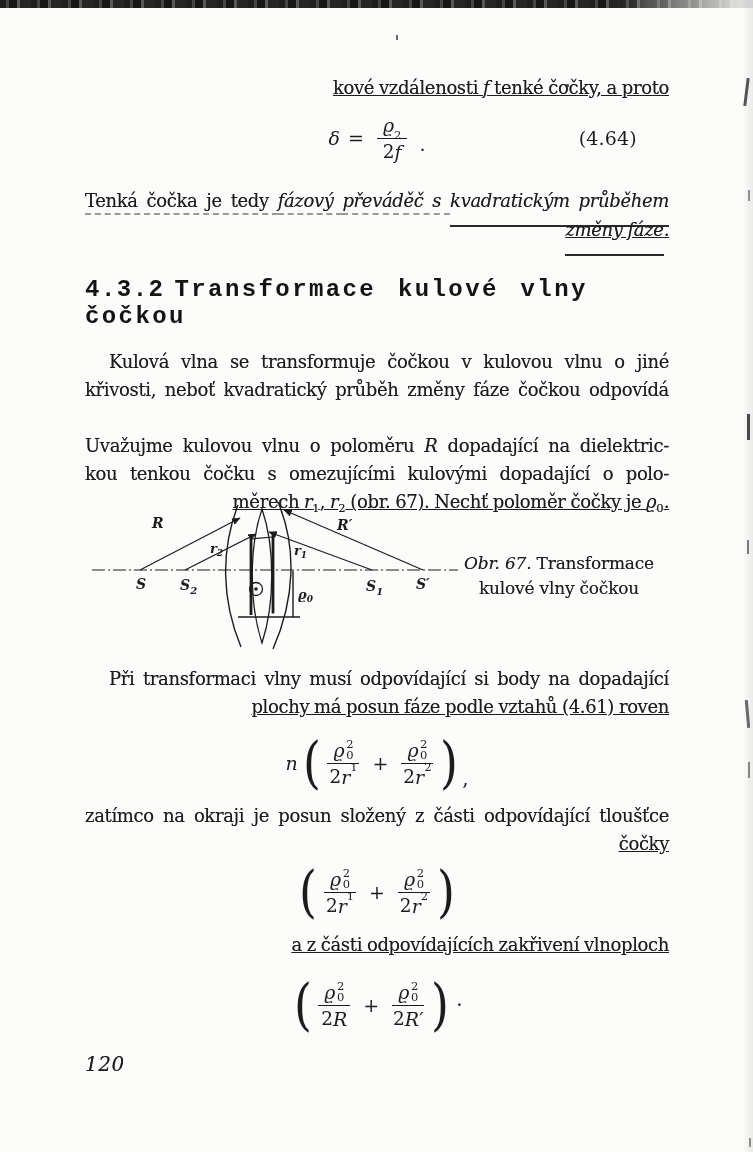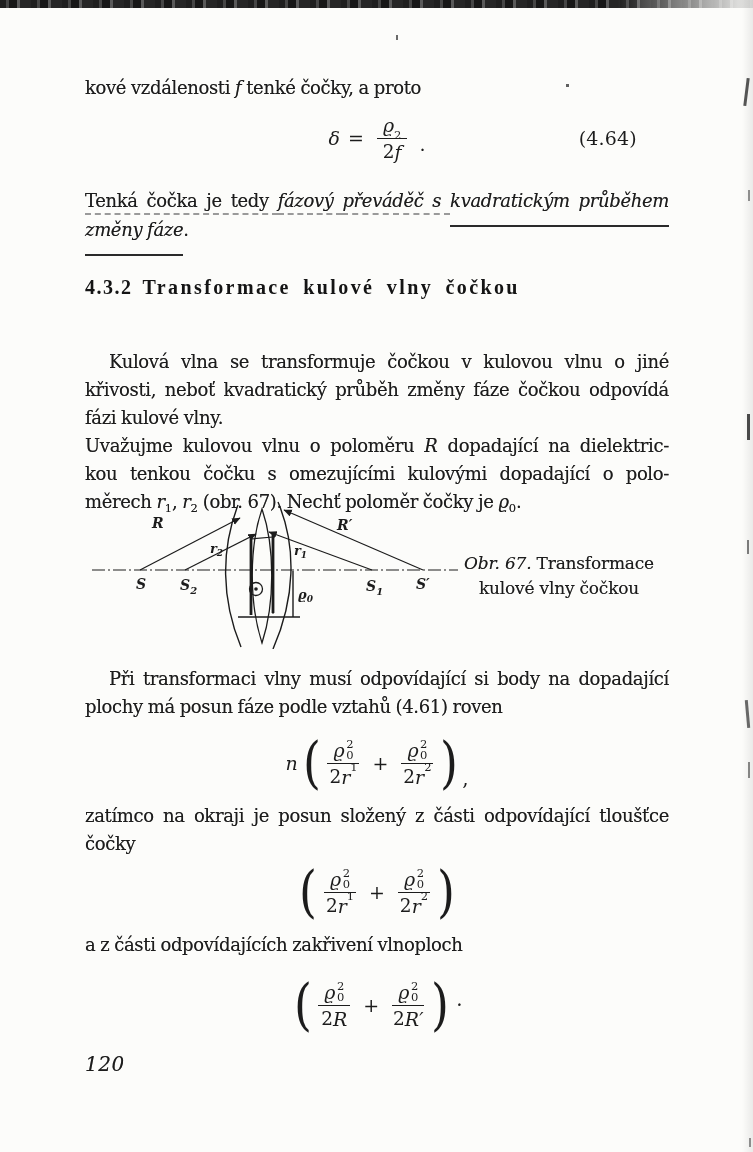--- a/index.html
+++ b/index.html
@@ -9,31 +9,31 @@
     font-family:"DejaVu Serif",serif;
   }
   .abs{position:absolute;}
   
   .col{position:absolute;left:85px;width:584px;}
   .tline{
     font-size:18px;line-height:28.2px;letter-spacing:-0.35px;word-spacing:-0.5px;
     white-space:normal;text-shadow:0 0 0.4px rgba(20,20,20,0.55);
   }
   .jl{text-align:justify;text-align-last:justify;}
-  .ll{text-align:left;}
+  .ll{text-align:right;text-decoration:underline;}
   .ind{text-indent:24px;}
   i.v{font-style:italic;}
   sub.s{font-size:11.5px;vertical-align:-4px;line-height:0;letter-spacing:0;}
   sup.s{font-size:11.5px;vertical-align:6px;line-height:0;letter-spacing:0;}
   
   .u-faint{border-bottom:2px dashed #9a9a9a;padding-bottom:2px;}
   .u-ink{border-bottom:2.4px solid #2a2a2a;padding-bottom:14px;}
   
   .heading{
-    font-family:Liberation Serif, serif;font-weight:700;font-size:20px;
+    font-family:Liberation Mono, monospace;font-weight:700;font-size:24px;
     letter-spacing:0.5px;color:#141414;
   }
   .heading .hnum{letter-spacing:1.5px;margin-right:10px;}
   .heading .htitle{letter-spacing:2.4px;word-spacing:5px;}
   
   .eq{position:absolute;left:85px;width:584px;display:flex;align-items:center;justify-content:center;}
   .eq i.v{font-size:19px;}
   .rel{font-size:19px;margin:0 8px;}
   .frac{display:inline-flex;flex-direction:column;align-items:center;margin:0 5px;}
   .frac .num{border-bottom:1.7px solid #1c1c1c;padding:0 6px 3px;display:flex;align-items:flex-end;}
@@ -110,21 +110,20 @@
   <i class="v u-ink">změny fáze</i><span>.</span>
 </div>
 
 <div class="col heading" style="top:276px">
   <span class="hnum">4.3.2</span><span class="htitle">Transformace kulové vlny čočkou</span>
 </div>
 
 <div class="col" style="top:348px">
   <div class="tline jl ind">Kulová vlna se transformuje čočkou v kulovou vlnu o jiné</div>
   <div class="tline jl">křivosti, neboť kvadratický průběh změny fáze čočkou odpovídá</div>
-  <div class="tline ll">fázi kulové vlny.</div>
 </div>
 
 <div class="col" style="top:432px">
   <div class="tline jl"><span class="ind"></span><span>Uvažujme kulovou vlnu o poloměru </span><i class="v">R</i><span> dopadající na dielektric-</span></div>
   <div class="tline jl">kou tenkou čočku s omezujícími kulovými dopadající o polo-</div>
   <div class="tline ll"><span>měrech </span><i class="v">r</i><sub class="s">1</sub><span>, </span><i class="v">r</i><sub class="s">2</sub><span> (obr. 67). Nechť poloměr čočky je </span><i class="v">ϱ</i><sub class="s">0</sub><span>.</span></div>
 </div>
 
 <svg class="abs" style="left:88px;top:497px" width="375" height="152" viewBox="0 0 375 152">
   <defs>

